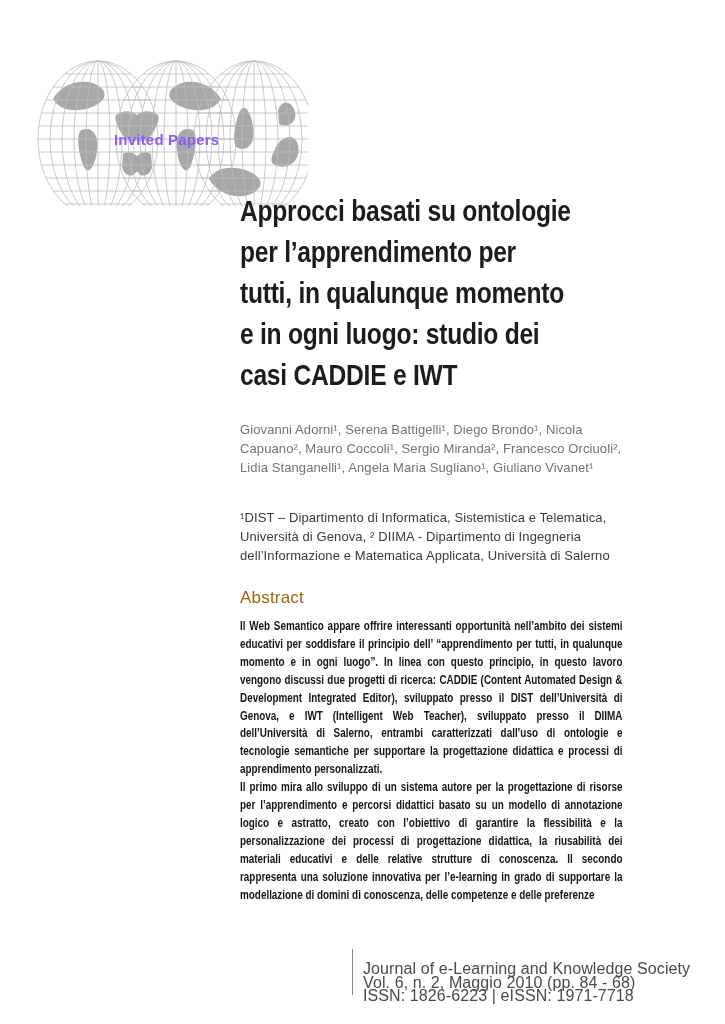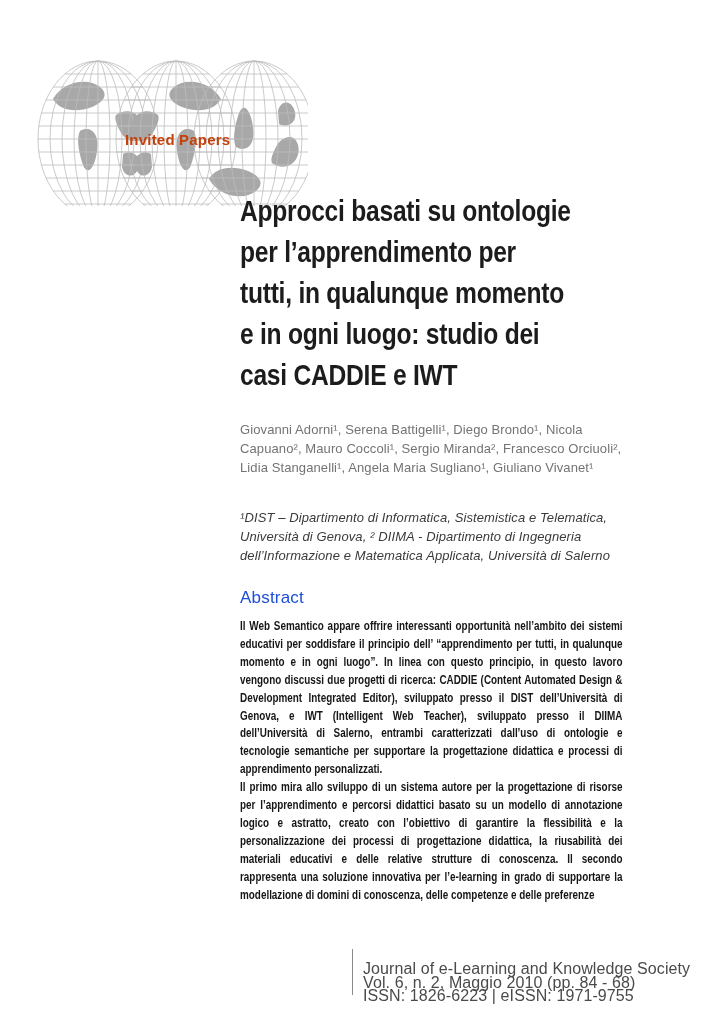--- a/index.html
+++ b/index.html
@@ -19,25 +19,25 @@
   
   .globes {
     position: absolute;
     left: 18px;
     top: 26px;
     width: 290px;
     height: 180px;
   }
   .invited-label {
     position: absolute;
-    left: 107px;
+    left: 96px;
     top: 105px;
     font-size: 15px;
     font-weight: bold;
-    color: #c2410c;
+    color: #8b5cf6;
     letter-spacing: 0.2px;
   }
 
   
   .title-block {
     position: absolute;
     left: 240px;
     top: 190px;
     transform: scaleX(0.82);
     transform-origin: 0 0;
@@ -63,28 +63,27 @@
   }
   .affiliations {
     position: absolute;
     left: 240px;
     top: 508px;
     width: 392px;
     font-size: 13px;
     line-height: 19px;
     color: #3a3a3a;
     letter-spacing: 0.1px;
-    font-style: italic;
   }
   .abstract-heading {
     position: absolute;
     left: 240px;
     top: 588px;
     font-size: 17px;
-    color: #1d4ed8;
+    color: #a16207;
     letter-spacing: 0.2px;
     text-align: right;
   }
   .abstract {
     position: absolute;
     left: 240px;
     top: 617px;
     width: 510px;
     transform: scaleX(0.75);
     transform-origin: 0 0;
@@ -205,17 +204,17 @@
   <div class="abstract">
     <p>Il Web Semantico appare offrire interessanti opportunità nell’ambito dei sistemi educativi per soddisfare il principio dell’ “apprendimento per tutti, in qualunque momento e in ogni luogo”. In linea con questo principio, in questo lavoro vengono discussi due progetti di ricerca: CADDIE (Content Automated Design &amp; Development Integrated Editor), sviluppato presso il DIST dell’Università di Genova, e IWT (Intelligent Web Teacher), sviluppato presso il DIIMA dell’Università di Salerno, entrambi caratterizzati dall’uso di ontologie e tecnologie semantiche per supportare la progettazione didattica e processi di apprendimento personalizzati.</p>
     <p>Il primo mira allo sviluppo di un sistema autore per la progettazione di risorse per l’apprendimento e percorsi didattici basato su un modello di annotazione logico e astratto, creato con l’obiettivo di garantire la flessibilità e la personalizzazione dei processi di progettazione didattica, la riusabilità dei materiali educativi e delle relative strutture di conoscenza. Il secondo rappresenta una soluzione innovativa per l’e-learning in grado di supportare la modellazione di domini di conoscenza, delle competenze e delle preferenze</p>
   </div>
 
   <div class="footer">
     <div class="footer-divider"></div>
     <div class="footer-text">
       <div>Journal of e-Learning and Knowledge Society</div>
       <div>Vol. 6, n. 2, Maggio 2010 (pp. 84 - 68)</div>
-      <div>ISSN: 1826-6223 | eISSN: 1971-9755</div>
+      <div>ISSN: 1826-6223 | eISSN: 1971-7718</div>
     </div>
   </div>
 
 </div>
 
 </body></html>

